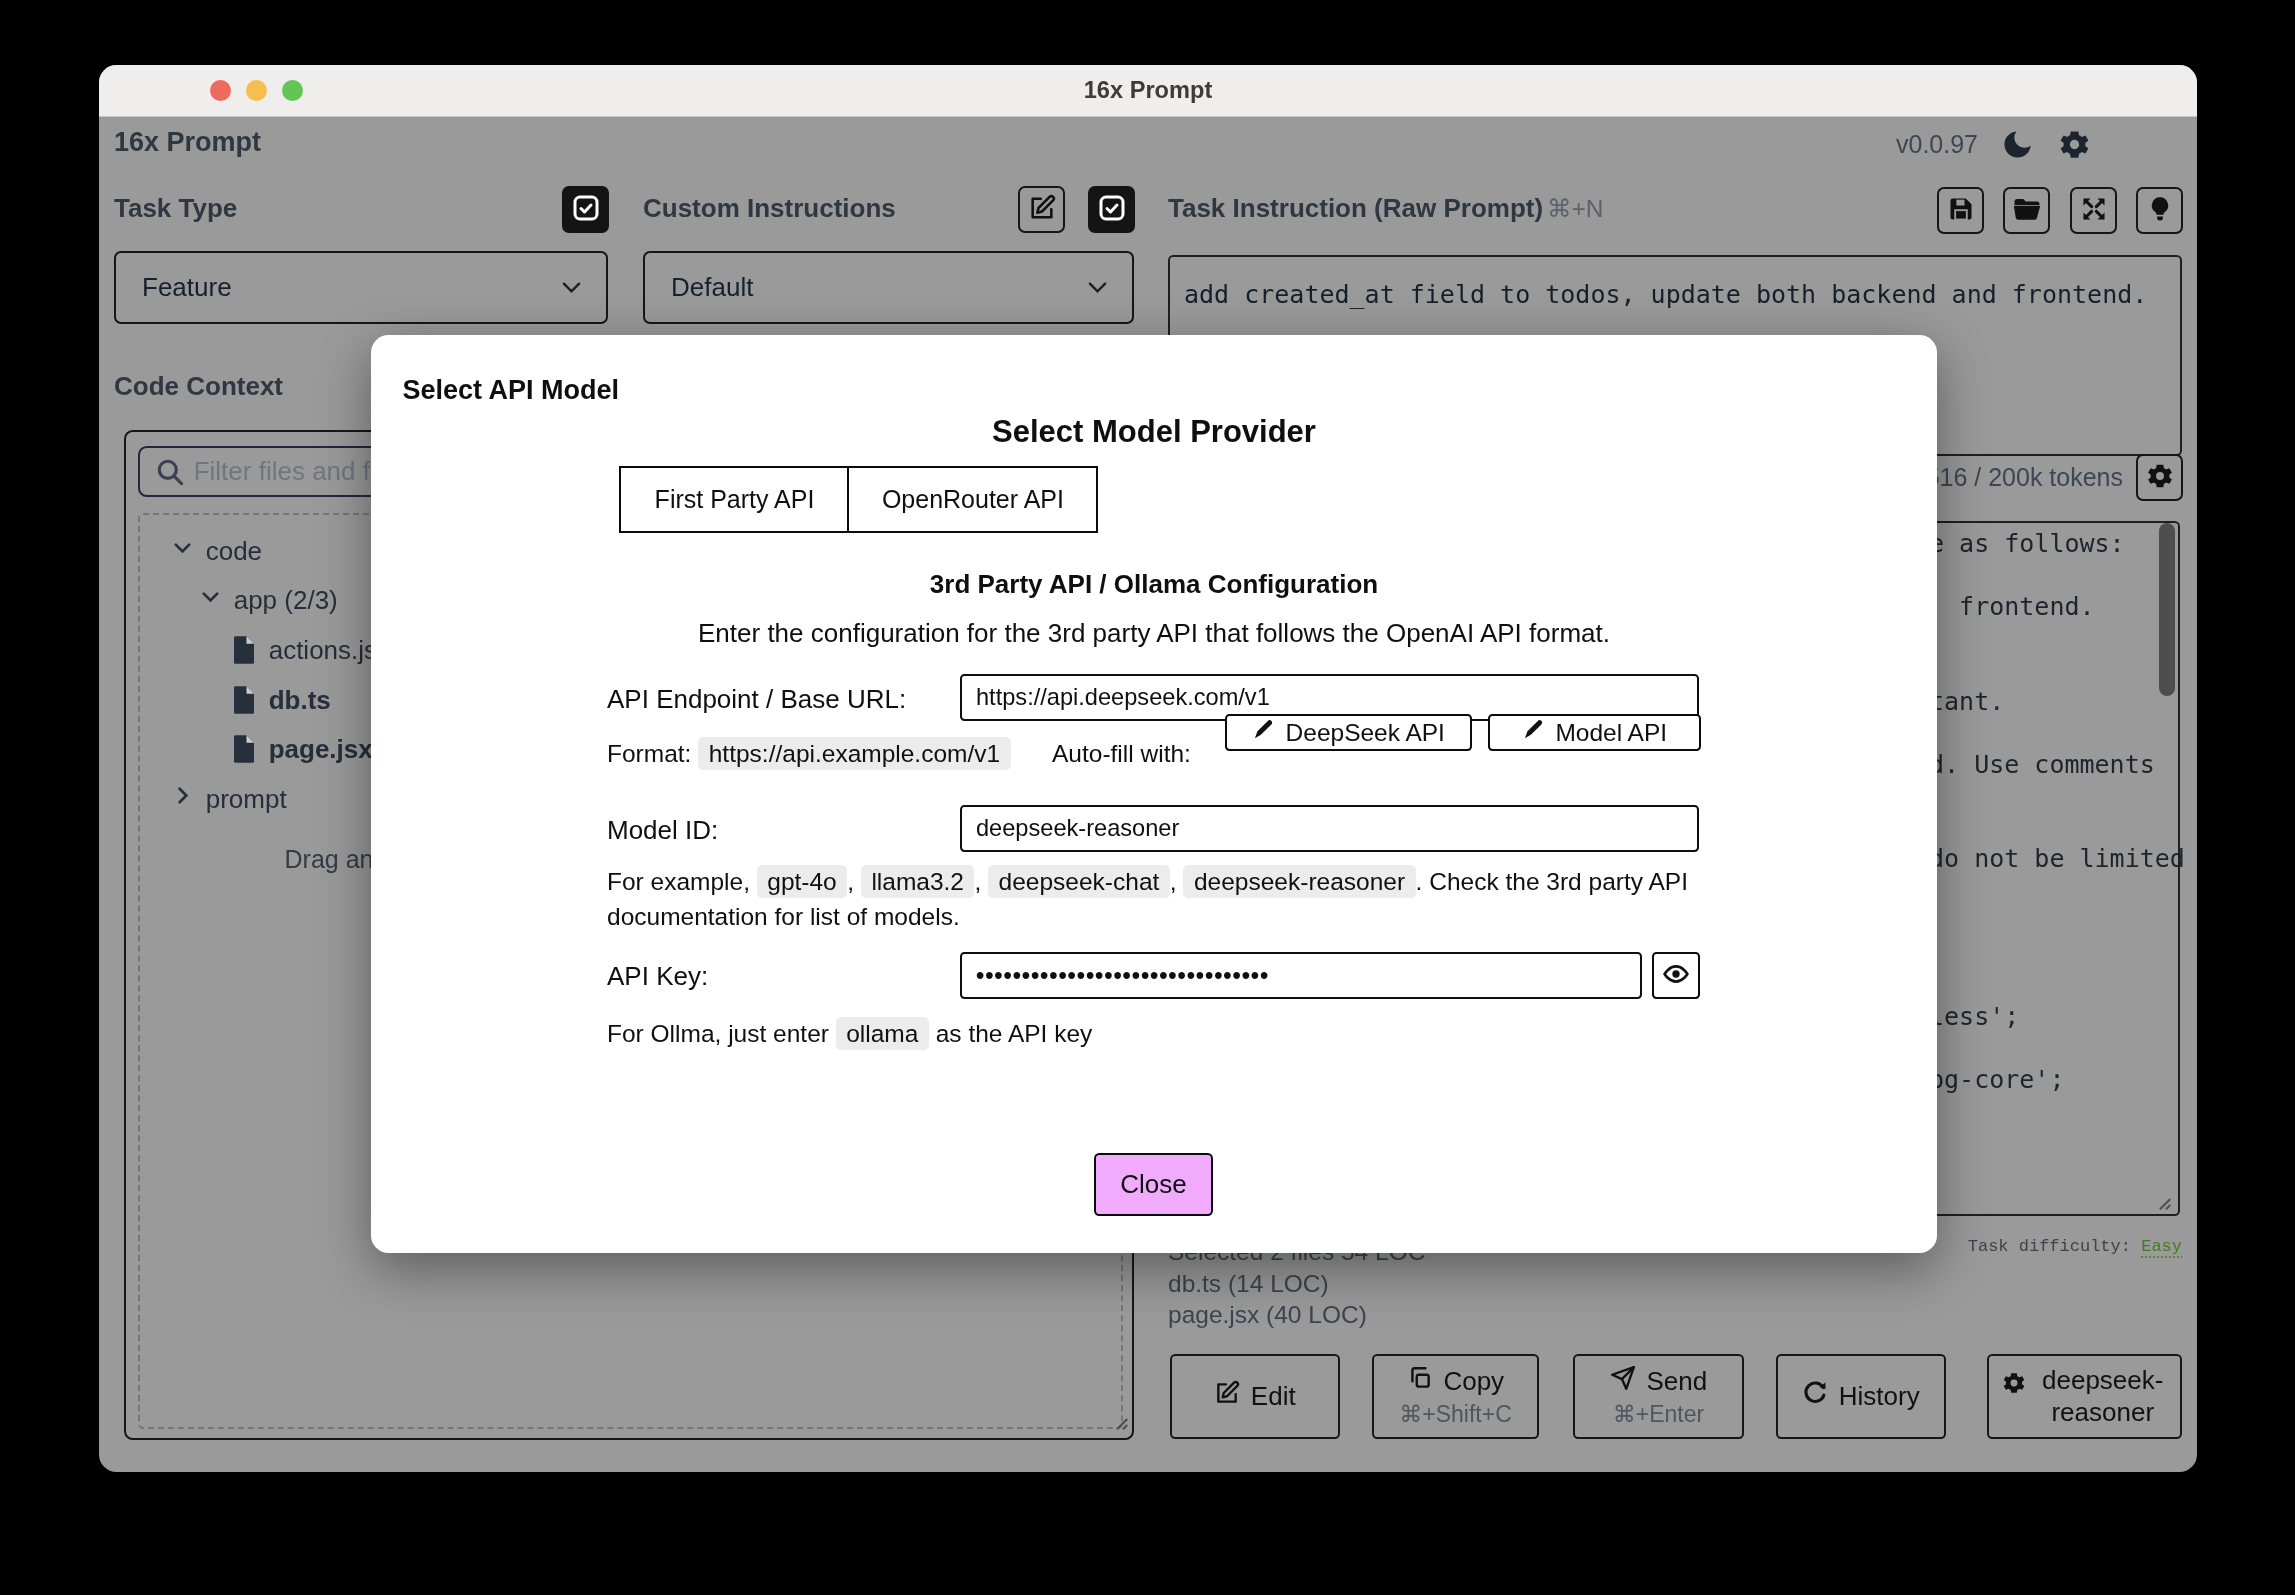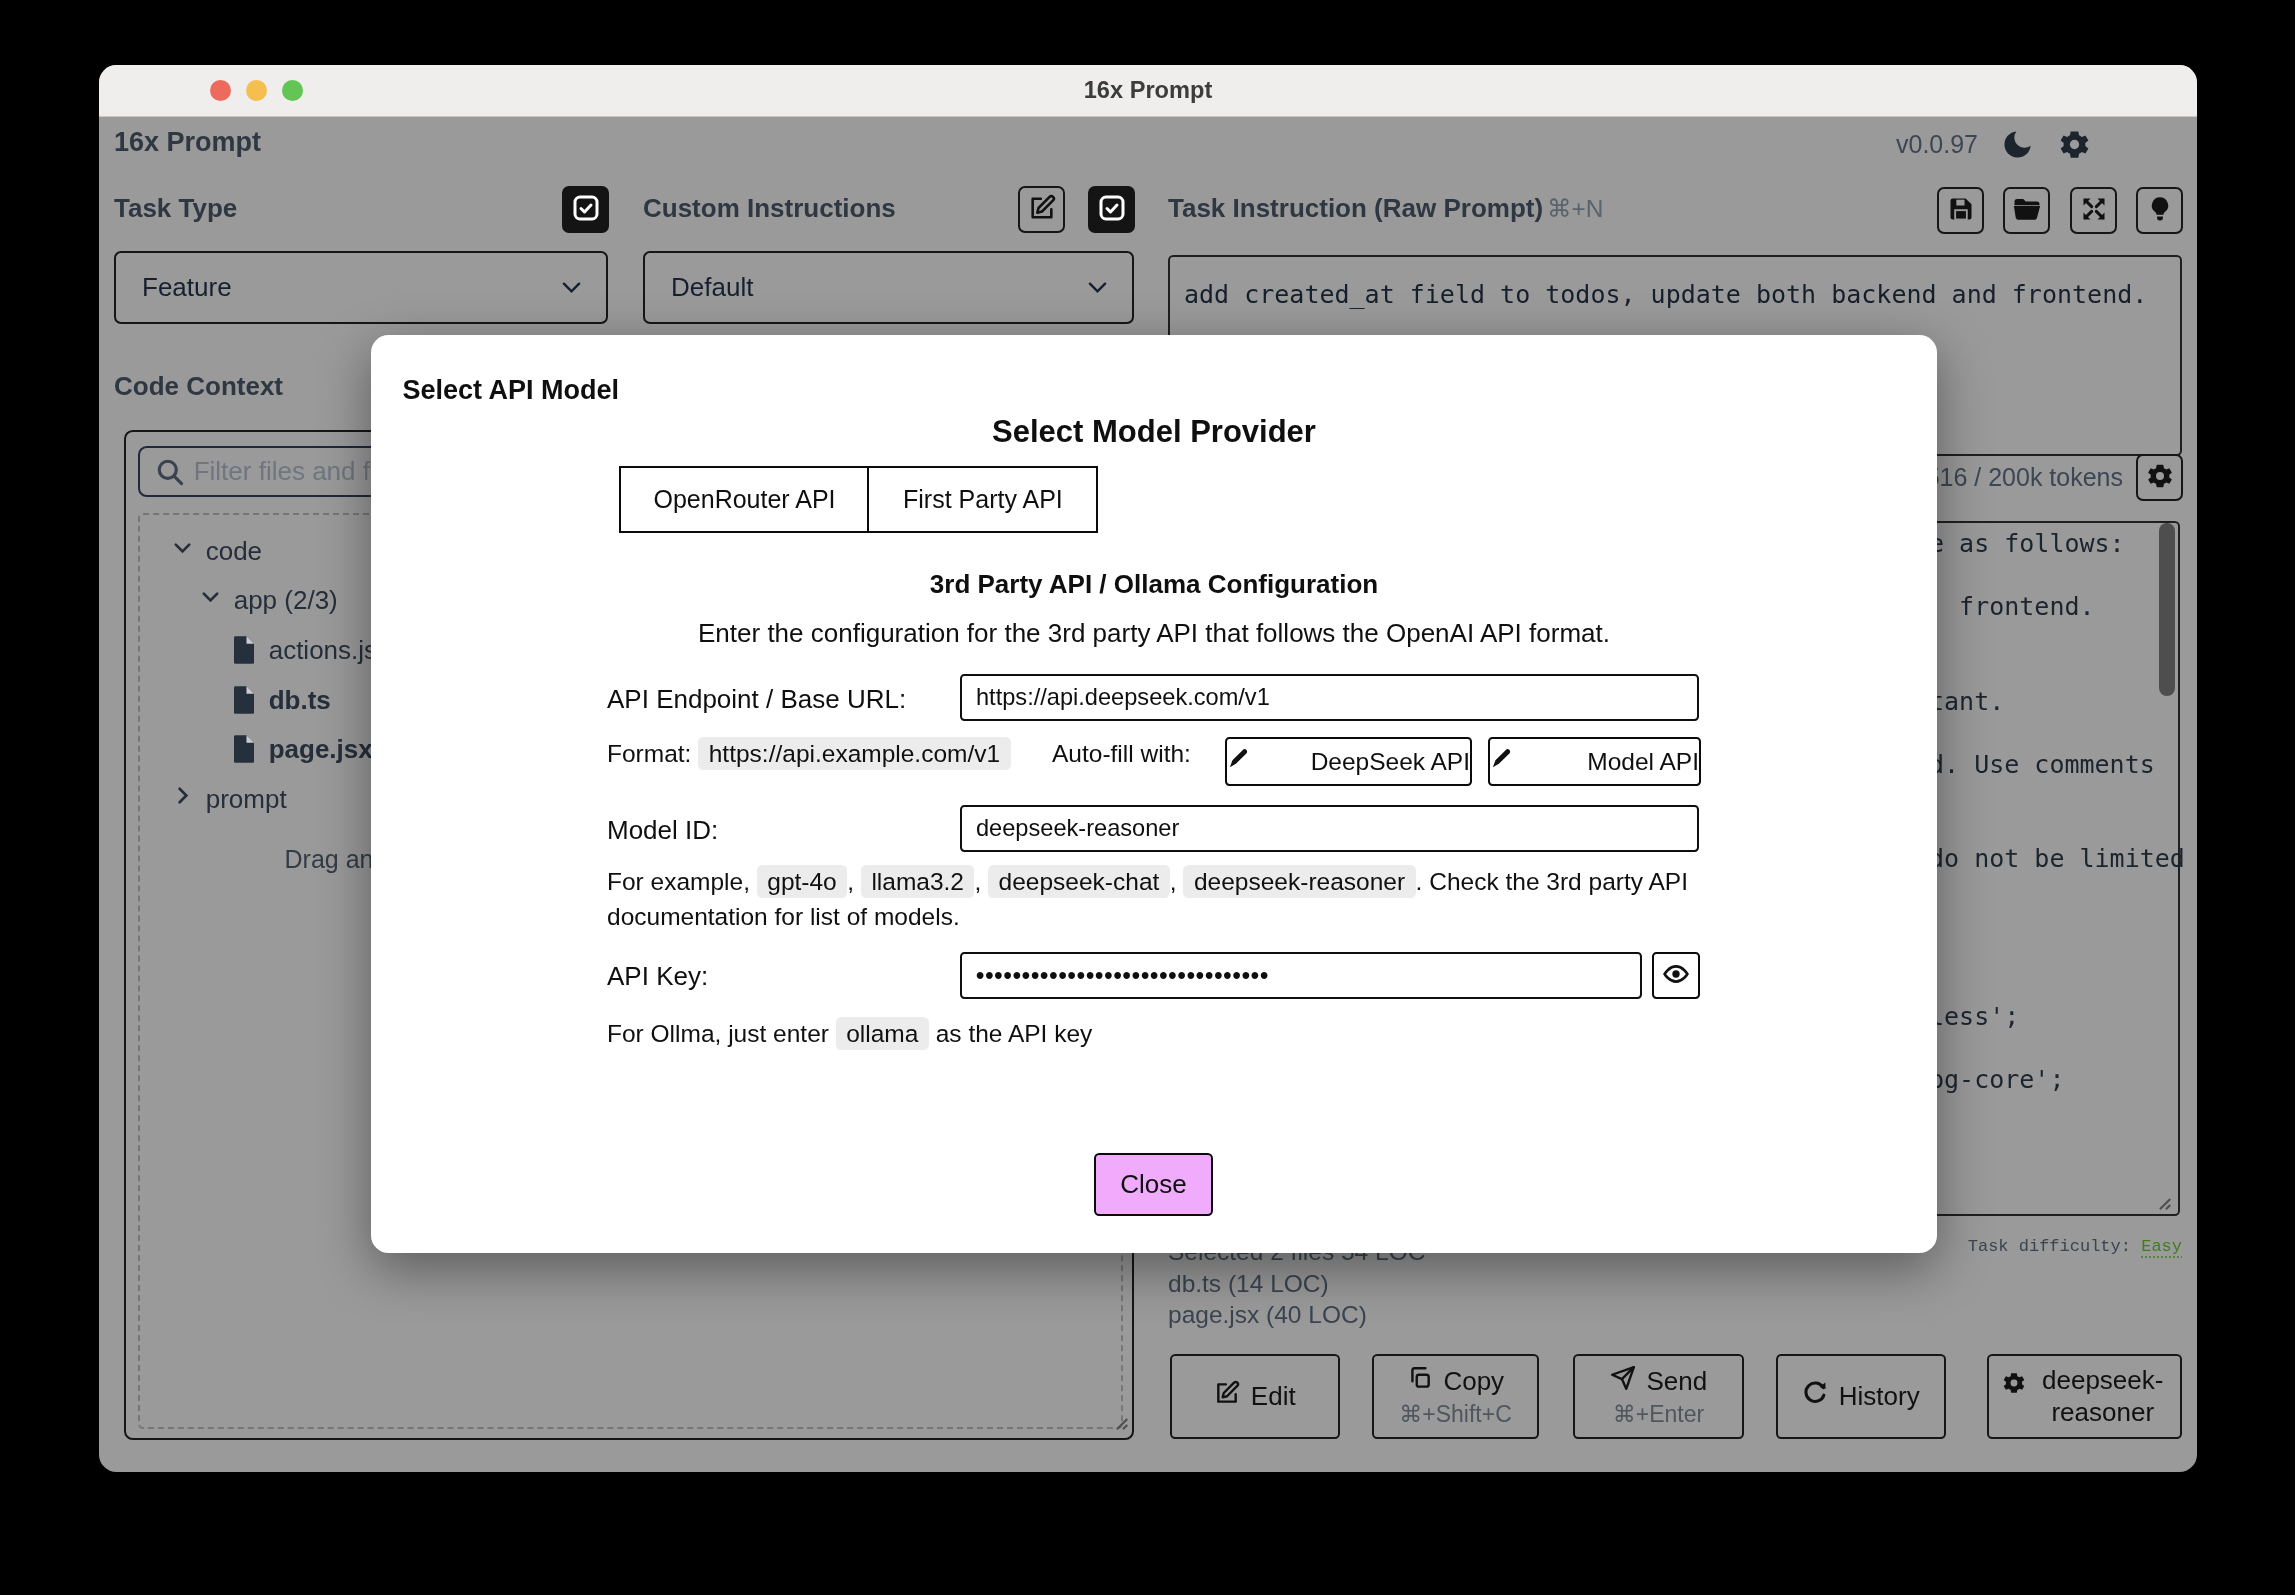--- a/index.html
+++ b/index.html
@@ -59,22 +59,22 @@
        font-size:25px;background:#fff;margin-left:-2.6px;}
   .tab:first-child{margin-left:0;}
   .tab.active{background:#0b0b0b;color:#fff;}
   .msection{position:absolute;left:0;width:100%;top:234px;text-align:center;font-size:26px;font-weight:700;}
   .mdesc{position:absolute;left:0;width:100%;top:283px;text-align:center;font-size:26px;}
   .mlabel{position:absolute;left:236px;font-size:26px;}
   .minput{position:absolute;left:589px;width:739px;height:47px;border:2.6px solid #0f0f0f;border-radius:4.4px;
           box-sizing:border-box;background:#fff;padding:0 14px;font-size:23.6px;color:#0f0f0f;outline:none;
           font-family:"Liberation Sans","DejaVu Sans",sans-serif;}
   .hint{position:absolute;left:236px;font-size:24.5px;color:#101010;line-height:35px;}
-  .afbtn{position:absolute;top:402px;height:49px;border:2.6px solid #0b0b0b;border-radius:4.4px;box-sizing:border-box;
-         display:flex;align-items:center;justify-content:space-between;gap:10.5px;font-size:24.5px;background:#fff;}
+  .afbtn{position:absolute;top:379px;height:37px;border:2.6px solid #0b0b0b;border-radius:4.4px;box-sizing:border-box;
+         display:flex;align-items:center;justify-content:center;gap:10.5px;font-size:24.5px;background:#fff;}
   .eyebtn{position:absolute;left:1281px;top:617px;width:48px;height:47px;border:2.6px solid #0b0b0b;border-radius:4.4px;
           box-sizing:border-box;display:flex;align-items:center;justify-content:center;background:#fff;}
   .closebtn{position:absolute;left:723px;top:818px;width:119px;height:63px;border:2.6px solid #0b0b0b;border-radius:5.2px;
             box-sizing:border-box;display:flex;align-items:center;justify-content:center;font-size:26px;background:#f0abfc;}
 </style>
 </head>
 <body>
 
 <div class="screen">
   <div class="window">
@@ -359,22 +359,22 @@
           </svg>
       </div>
     </div>
   </div>
 
   <div class="modal">
     <div class="mtitle">Select API Model</div>
     <div class="mheading">Select Model Provider</div>
 
     <div class="tabs">
+      <div class="tab" style="width:231px;">First Party API</div>
       <div class="tab" style="width:251px;">OpenRouter API</div>
-      <div class="tab" style="width:231px;">First Party API</div>
     </div>
 
     <div class="msection">3rd Party API / Ollama Configuration</div>
     <div class="mdesc">Enter the configuration for the 3rd party API that follows the OpenAI API format.</div>
 
     <div class="mlabel" style="top:349px;">API Endpoint / Base URL:</div>
     <input class="minput" style="top: 339px;" value="https://api.deepseek.com/v1">
     <div class="hint" style="top:401px;white-space:nowrap;">
       <span>Format:</span>
       <span class="chip">https://api.example.com/v1</span>

